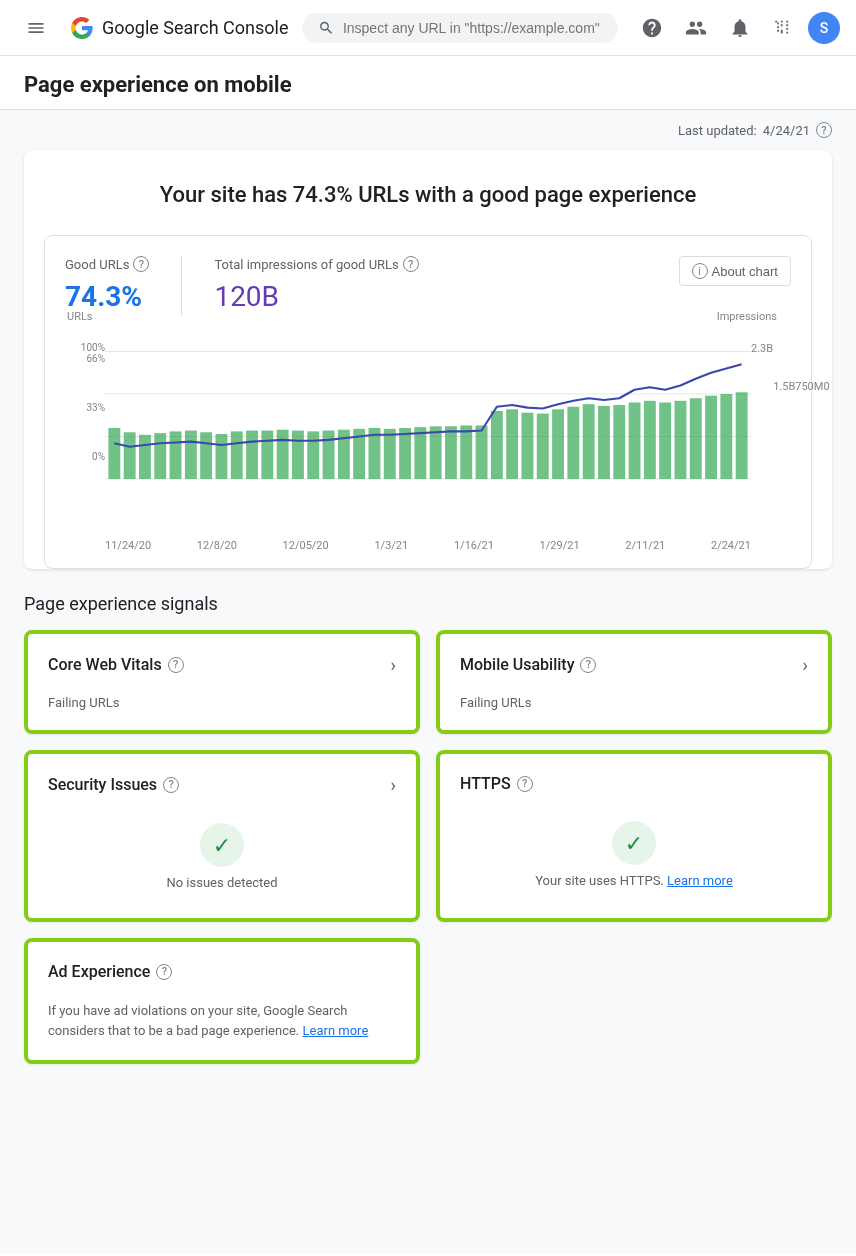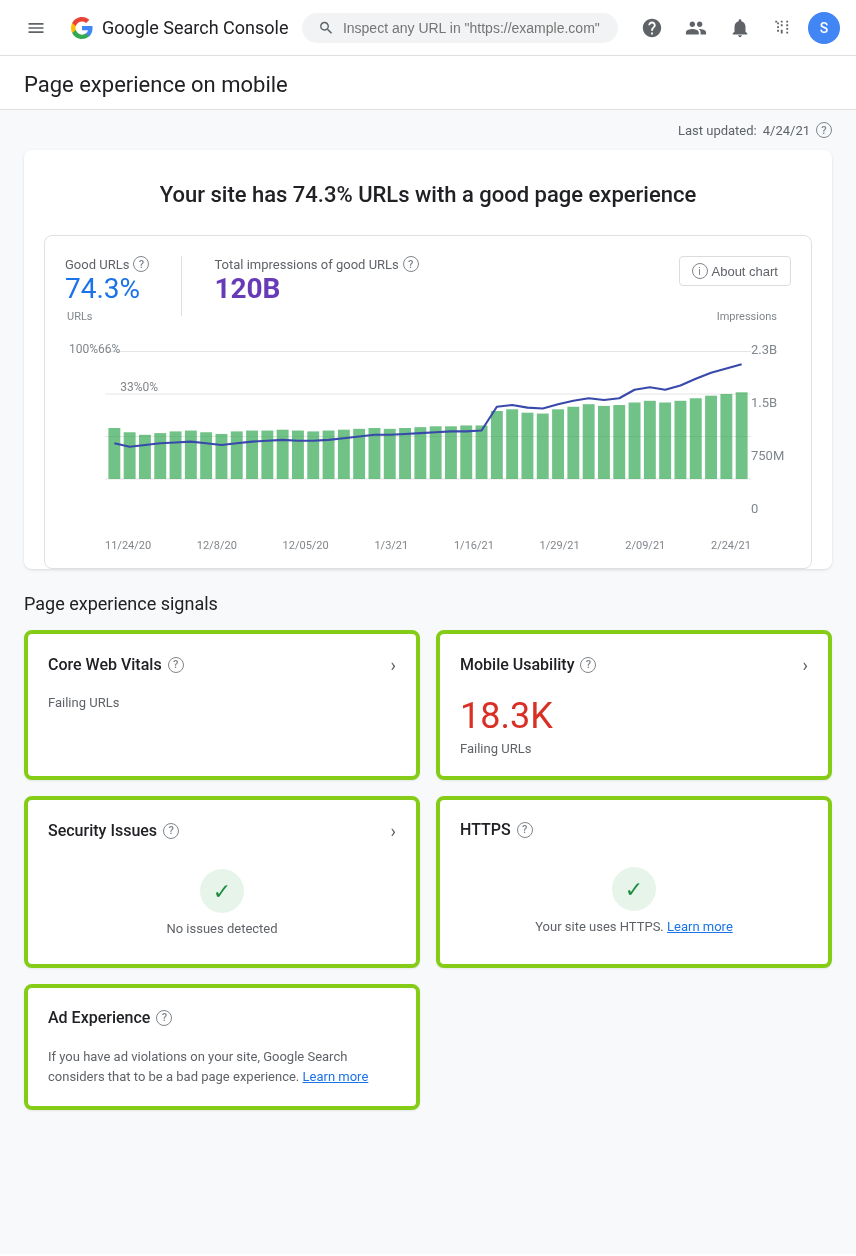--- a/index.html
+++ b/index.html
@@ -34,21 +34,21 @@
       background: #4285f4; color: #fff;
       display: flex; align-items: center; justify-content: center;
       font-size: 14px; font-weight: 500; cursor: pointer;
     }
 
     
     .page-title-bar {
       padding: 16px 24px 12px;
       border-bottom: 1px solid #e0e0e0;
     }
-    .page-title { font-size: 22px; font-weight: 400; color: #202124; }
+    .page-title { font-size: 22px; font-weight: 700; color: #202124; }
 
     
     .main-content { padding: 0 24px 32px; background: #f8f9fa; min-height: calc(1256px - 56px - 56px); }
 
     
     .last-updated-bar {
       display: flex; justify-content: flex-end; align-items: center;
       padding: 12px 0; gap: 6px; font-size: 13px; color: #5f6368;
     }
 
@@ -62,24 +62,24 @@
       text-align: center; font-size: 22px; font-weight: 500;
       color: #202124; margin-bottom: 28px;
     }
 
     
     .chart-card {
       border: 1px solid #e0e0e0; border-radius: 8px;
       padding: 20px; margin: 0 -4px;
     }
     .chart-metrics { display: flex; align-items: flex-start; gap: 32px; margin-bottom: 12px; }
-    .metric-group { display: flex; flex-direction: column; gap: 0; }
+    .metric-group { display: flex; flex-direction: column; gap: 8px; }
     .metric-label { display: flex; align-items: center; gap: 4px; font-size: 13px; color: #5f6368; }
-    .metric-value-green { font-size: 28px; font-weight: 400; color: #1a73e8; }
-    .metric-value-blue { font-size: 28px; font-weight: 700; color: #673ab7; }
+    .metric-value-green { font-size: 28px; font-weight: 700; color: #1a73e8; }
+    .metric-value-blue { font-size: 28px; font-weight: 400; color: #673ab7; }
     .metric-divider { width: 1px; background: #e0e0e0; height: 60px; }
     .about-chart-btn {
       margin-left: auto; display: flex; align-items: center; gap: 4px;
       border: 1px solid #dadce0; border-radius: 4px;
       padding: 6px 12px; font-size: 13px; color: #5f6368;
       cursor: pointer; background: #fff; white-space: nowrap;
     }
 
     
     .chart-area { position: relative; height: 220px; margin-top: 8px; }
@@ -282,43 +282,43 @@
           <rect x="670" y="68" width="14" height="92" fill="#34a853" opacity="0.7"></rect>
           <rect x="688" y="65" width="14" height="95" fill="#34a853" opacity="0.7"></rect>
           <rect x="706" y="62" width="14" height="98" fill="#34a853" opacity="0.7"></rect>
           <rect x="724" y="60" width="14" height="100" fill="#34a853" opacity="0.7"></rect>
           <rect x="742" y="58" width="14" height="102" fill="#34a853" opacity="0.7"></rect>
 
           <polyline points="11,118 29,122 47,120 65,118 83,117 101,116 119,118 137,120 155,118 173,116 191,115 209,114 227,115 245,115 263,114 281,112 299,110 317,108 335,108 353,107 371,106 389,105 407,104 425,104 443,103 461,75 479,73 497,76 515,77 533,72 551,68 569,65 587,67 605,65 623,55 641,52 659,55 677,50 695,42 713,35 731,30 749,25" fill="none" stroke="#3949ab" stroke-width="2.5" stroke-linejoin="round"></polyline>
         </svg>
 
         <div style="display:flex; justify-content:space-between; padding: 0 0 0 40px; margin-right:40px;">
-          <div style="display:flex; justify-content:space-between; position:absolute; left:4px; top:14px; font-size:12px; color:#80868b; text-align:right; width:36px;">
+          <div style="display:flex; flex-direction:column; justify-content:space-between; position:absolute; left:4px; top:14px; font-size:10px; color:#80868b; text-align:right; width:36px;">
             <span>100%</span>
             <span style="">66%</span>
             <span style="margin-top:38px;">33%</span>
             <span style="margin-top:38px;">0%</span>
           </div>
-          <div style="display:flex; flex-direction:column; justify-content:space-between; position:absolute; right:4px; top:14px; font-size:13px; color:#80868b; text-align:left; width:36px;">
+          <div style="display:flex; flex-direction:row; justify-content:space-between; position:absolute; right:4px; top:14px; font-size:11px; color:#80868b; text-align:left; width:36px;">
             <span>2.3B</span>
             <span style="margin-top:38px;">1.5B</span>
             <span style="margin-top:38px;">750M</span>
             <span style="margin-top:38px;">0</span>
           </div>
         </div>
 
         
         <div style="display:flex; justify-content:space-between; padding: 4px 0 0 40px; margin-right:40px; font-size:11px; color:#80868b; margin-top:4px;">
           <span>11/24/20</span>
           <span>12/8/20</span>
           <span>12/05/20</span>
           <span>1/3/21</span>
           <span>1/16/21</span>
           <span>1/29/21</span>
-          <span>2/09/21</span>
+          <span>2/11/21</span>
           <span>2/24/21</span>
         </div>
       </div>
     </div>
   </section>
 
   <section>
     <h2 class="signals-title">Page experience signals</h2>
 
     <div class="signals-grid">
@@ -335,21 +335,20 @@
       </div>
 
       <div class="signal-card">
         <div class="signal-card-header">
           <div class="signal-card-title">
             <span>Mobile Usability</span>
             <span class="question-icon">?</span>
           </div>
           <span class="chevron-icon">›</span>
         </div>
-        <div class="signal-value-red">18.3K</div>
         <div class="signal-sub">Failing URLs</div>
       </div>
 
       <div class="signal-card">
         <div class="signal-card-header">
           <div class="signal-card-title">
             <span>Security Issues</span>
             <span class="question-icon">?</span>
           </div>
           <span class="chevron-icon">›</span>

